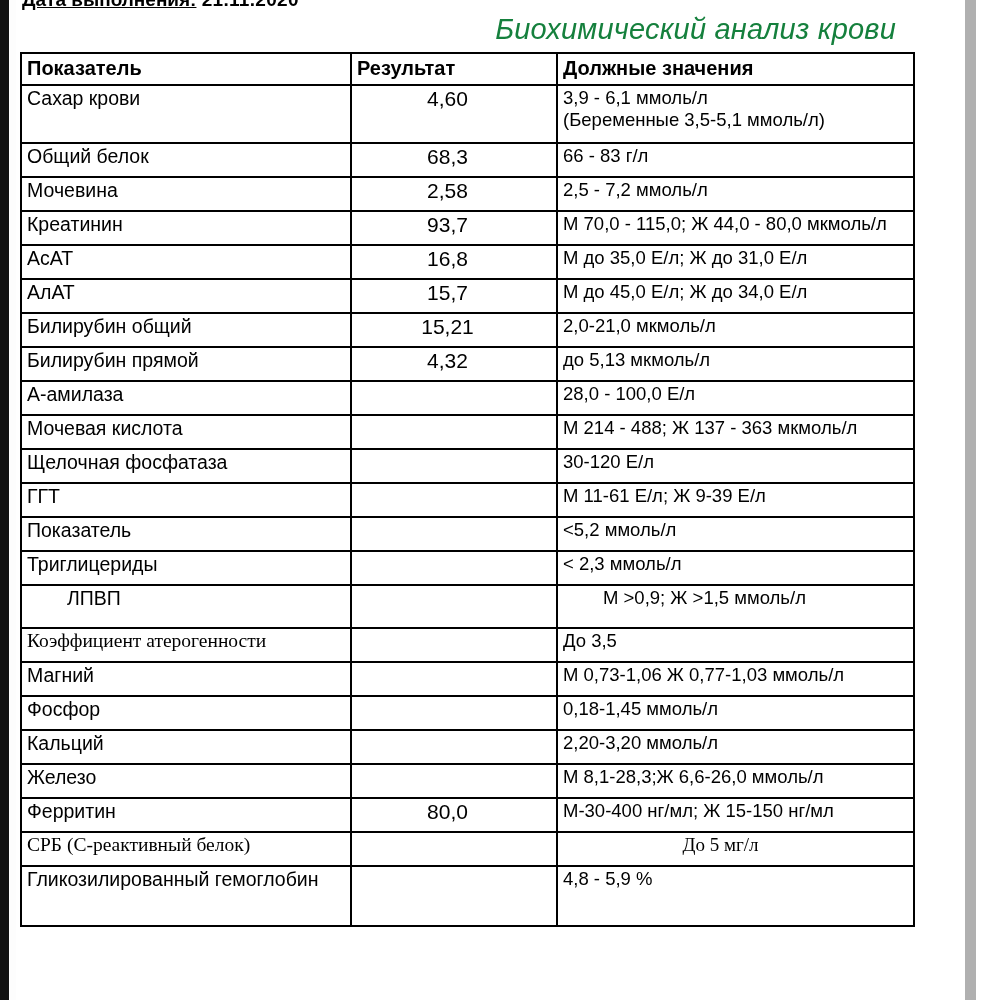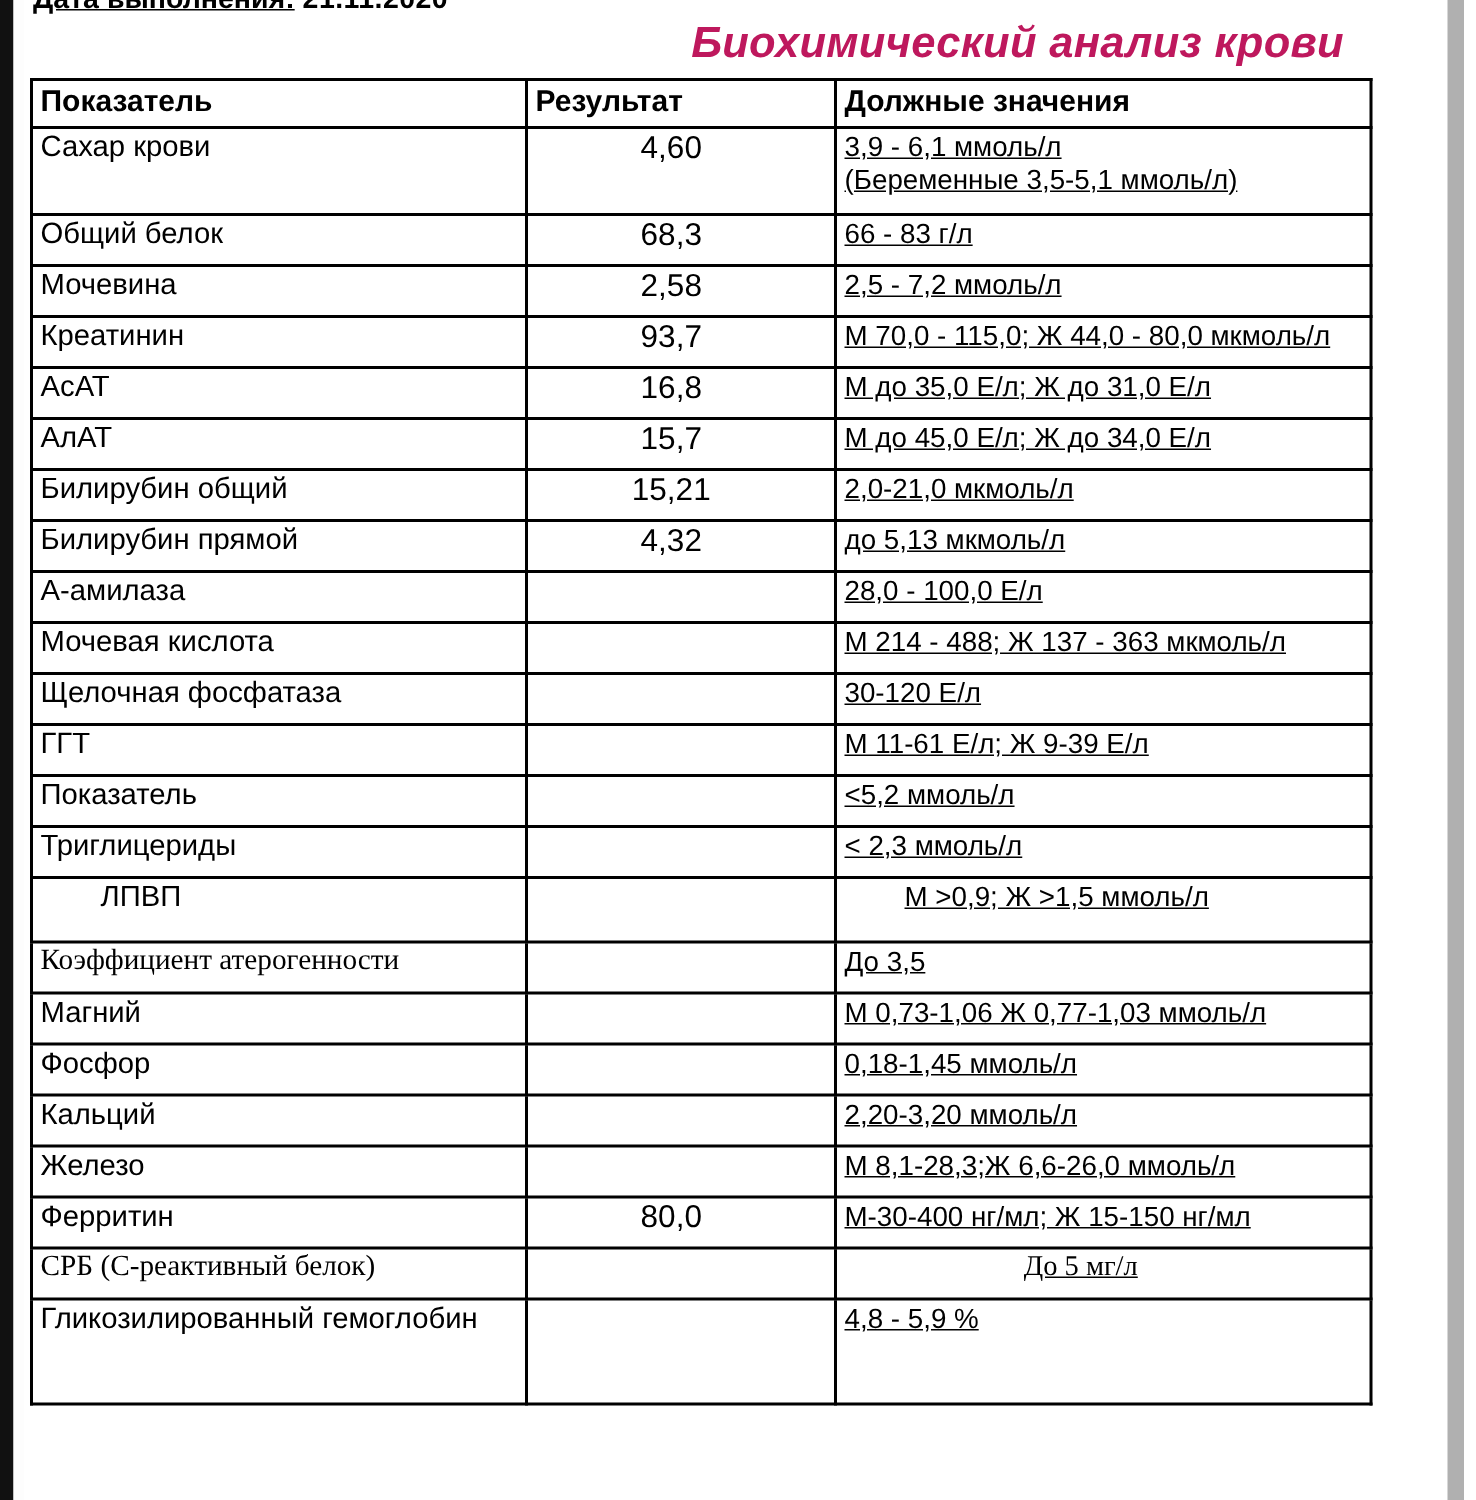--- a/index.html
+++ b/index.html
@@ -84,23 +84,23 @@
     font-weight: bold;
     letter-spacing: 0.3px;
   }
 
   
   .report-title {
     position: absolute;
     right: 68px;
     top: 13px;
     font-size: 29px;
-    font-weight: bold;
+    font-weight: normal;
     font-style: italic;
-    color: #be185d;
+    color: #15803d;
     white-space: nowrap;
     letter-spacing: 0.2px;
   }
 
   
   .results-table {
     position: absolute;
     left: 4px;
     top: 52px;
     width: 893px;
@@ -134,27 +134,27 @@
   td.cell-ref    { white-space: normal; font-size: 18.5px; }
 
   
   .serif {
     font-family: "Liberation Serif", serif;
     font-size: 19px;
   }
   td.cell-ref.serif { font-size: 19px; }
   .ref-centered { display: block; text-align: center; padding-right: 30px; }
 
-  .ref-line { display: block; text-decoration: underline; }
+  .ref-line { display: block; }
 
   
   tr.h-tall   td { height: 58px; }
   tr.h-normal td { height: 34px; }
   tr.h-mid    td { height: 43px; padding-left: 45px; }
-  tr.h-xtall  td { height: 70px; }
+  tr.h-xtall  td { height: 60px; }
 </style>
 </head>
 <body>
 
 <div class="left-gutter-bar"></div>
 <div class="page-edge"></div>
 
 <div class="sheet">
 
   <div class="doc-date-line">

